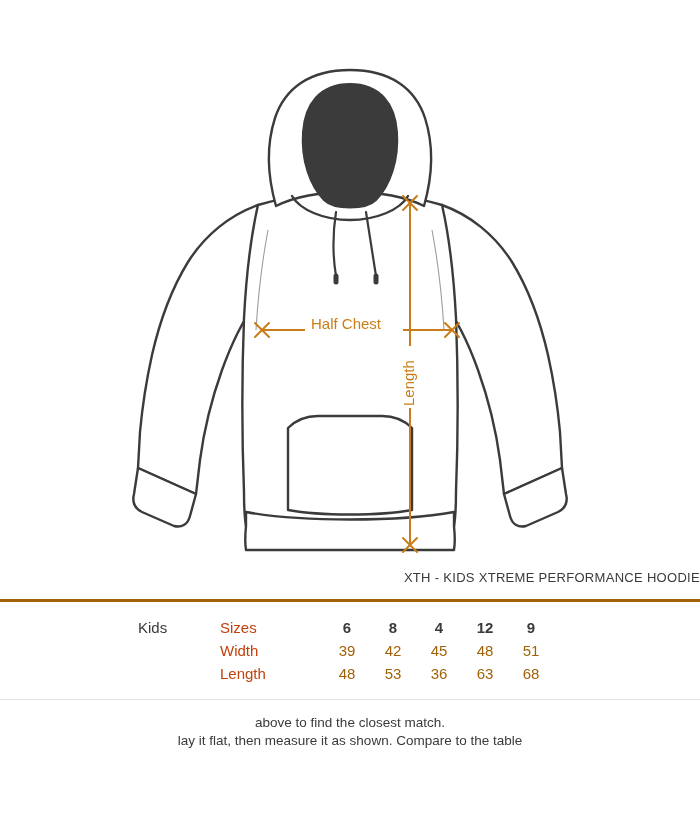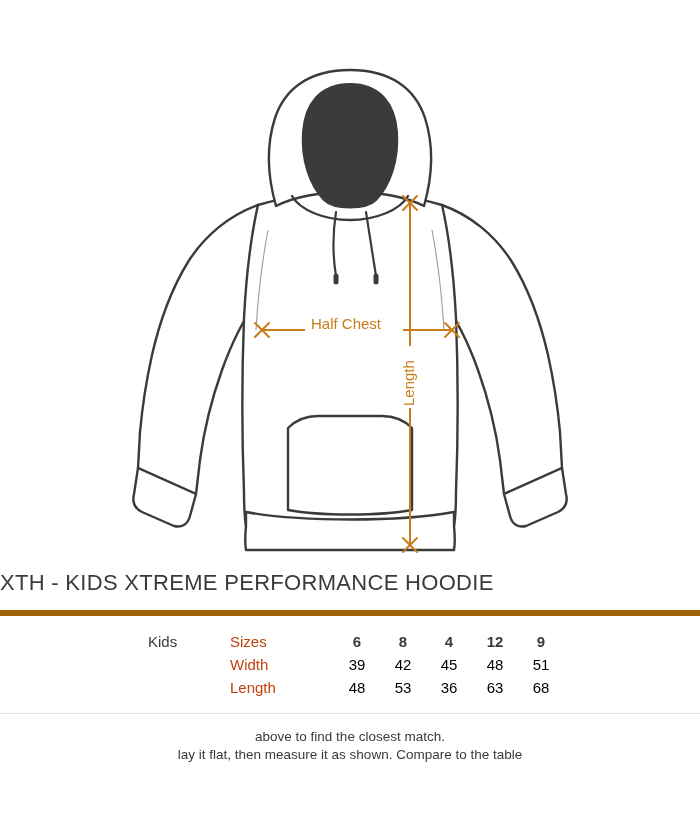--- a/index.html
+++ b/index.html
@@ -29,33 +29,33 @@
   }
   .illustration svg {
     display: block;
     position: absolute;
     top: 0;
     left: 0;
   }
 
   
   .product-title {
-    text-align: left;
-    font-size: 22px;
+    text-align: right;
+    font-size: 13px;
     letter-spacing: 0.3px;
     color: #3a3a3a;
     padding: 10px 0 14px 0;
     font-family: "Liberation Sans", sans-serif;
   }
 
   
   .table-wrap {
-    border-top: 6px solid #a16207;
+    border-top: 3px solid #a16207;
     border-bottom: 1px solid #e3e3e3;
-    padding: 14px 0 14px 10px;
+    padding: 14px 0 14px 0;
   }
   table.size-table {
     border-collapse: collapse;
     margin-left: 138px;
     font-size: 15px;
   }
   table.size-table td {
     padding: 3px 0;
     vertical-align: middle;
   }
@@ -72,21 +72,21 @@
   td.val {
     width: 46px;
     text-align: center;
     font-size: 15px;
   }
   tr.sizes-row td.val {
     color: #3a3a3a;
     font-weight: bold;
   }
   tr.data-row td.val {
-    color: #000000;
+    color: #a16207;
     margin-top: 9px;
   }
 
   
   .footnote {
     text-align: center;
     font-size: 13.5px;
     line-height: 1.32;
     color: #3a3a3a;
     padding: 14px 90px 0 90px;

